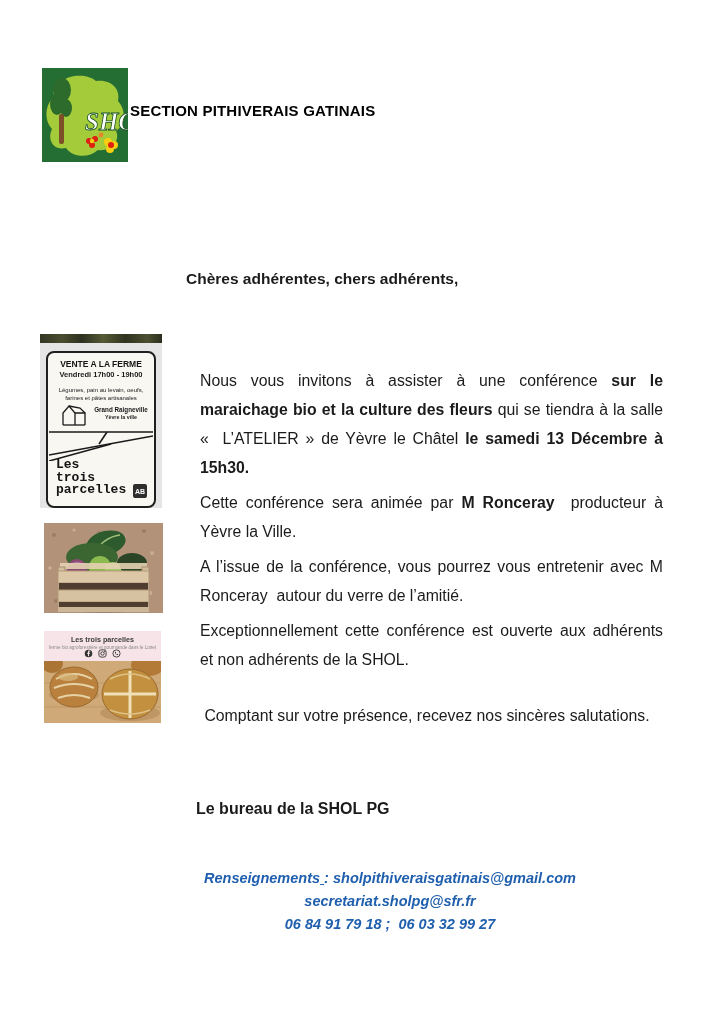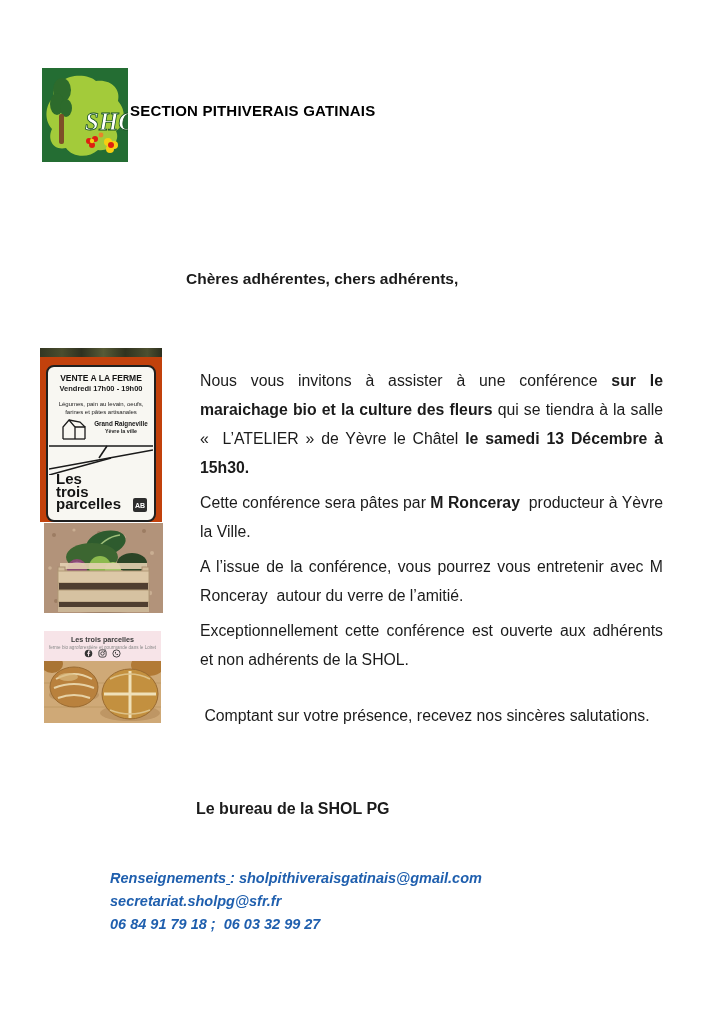--- a/index.html
+++ b/index.html
@@ -13,38 +13,38 @@
   .doc-title{margin:0;font-size:23px;font-weight:bold;color:#000;letter-spacing:-0.2px;line-height:28px;}
   .doc-subtitle{margin:26px 0 0 3px;font-size:15px;font-weight:bold;color:#000;letter-spacing:0.2px;}
   
   .greeting{position:absolute;left:186px;top:270px;font-size:15.5px;font-weight:bold;text-align:center;}
   .body-col{position:absolute;left:200px;top:366px;width:463px;font-size:15.8px;line-height:29px;text-align:justify;}
   .body-col p{margin:0 0 6px 0;}
   .body-col p.last{margin-top:27px;}
   .b{font-weight:bold;}
   .signature{position:absolute;left:196px;top:800px;font-size:16px;font-weight:bold;}
   
-  .footer{position:absolute;left:110px;top:867px;width:560px;
+  .footer{position:absolute;left:110px;top:867px;width:560px;text-align:center;
     font-size:14.5px;font-weight:bold;font-style:italic;line-height:23px;}
   .footer .us{text-decoration:underline;}
   
-  .fig-flyer{position:absolute;left:40px;top:348px;width:122px;height:174px;background:#c2410c;}
+  .fig-flyer{position:absolute;left:40px;top:334px;width:122px;height:174px;background:#e5e5e5;}
   .fig-flyer .photo-strip{position:absolute;left:0;top:0;width:122px;height:9px;
     background:linear-gradient(90deg,#343723 0%,#4a4d2e 18%,#2e3120 34%,#565a36 52%,#30331f 70%,#4c4f30 88%,#2c2f1e 100%);}
   .flyer-sheet{position:absolute;left:6px;top:17px;width:106px;height:153px;background:#f8f7f2;
     border:2px solid #1f1f1f;border-radius:8px;}
   .flyer-title{position:absolute;left:0;top:6px;width:100%;text-align:center;font-size:8.5px;font-weight:bold;color:#141414;}
   .flyer-hours{position:absolute;left:0;top:17px;width:100%;text-align:center;font-size:7.5px;font-weight:bold;color:#1a1a1a;}
   .flyer-products{position:absolute;left:0;top:33px;width:100%;text-align:center;font-size:6px;line-height:8px;color:#222;}
   .flyer-house{position:absolute;left:12px;top:50px;}
   .flyer-place{position:absolute;left:44px;top:53px;width:58px;text-align:center;}
   .flyer-place .p1{font-size:6.3px;font-weight:bold;color:#161616;}
   .flyer-place .p2{font-size:5.3px;font-weight:bold;color:#222;margin-top:1px;}
   .flyer-field{position:absolute;left:1px;top:76px;}
-  .flyer-brand{position:absolute;left:8px;top:106px;font-size:15px;line-height:12.5px;font-weight:bold;color:#141414;}
+  .flyer-brand{position:absolute;left:8px;top:106px;font-size:13px;line-height:12.5px;font-weight:bold;color:#141414;font-family:Liberation Mono, monospace;}
   .ab-badge{position:absolute;right:7px;bottom:8px;width:14px;height:14px;background:#2e2e2e;color:#fff;
     font-size:7px;font-weight:bold;display:flex;align-items:center;justify-content:center;border-radius:2px;}
   
   .fig-crate{position:absolute;left:44px;top:523px;width:119px;height:90px;}
   
   .fig-bread{position:absolute;left:44px;top:631px;width:107px;height:92px;background:#fff;}
   .bread-header{position:absolute;left:0;top:0;width:117px;height:30px;background:#f7e4e8;}
   .bread-title{margin-top:4px;text-align:center;font-size:7.2px;font-weight:bold;color:#3a3a3a;}
   .bread-tagline{text-align:center;font-size:4.6px;color:#8a8a8a;margin-top:1px;}
   .social-row{position:absolute;left:0;top:18px;width:117px;display:flex;justify-content:center;gap:5px;}
@@ -193,21 +193,21 @@
       <path d="M12,18 Q30,8 48,18 M10,27 Q30,19 50,27 M14,37 Q30,31 46,37" stroke="#e7d2a6" stroke-width="2" fill="none"></path>
       <ellipse cx="86" cy="33" rx="28" ry="25" fill="#c3903f" stroke="#9a6b31"></ellipse>
       <path d="M60,33 H112 M86,10 V57" stroke="#efe0b8" stroke-width="3" fill="none"></path>
       <path d="M66,18 Q86,8 106,18 M66,49 Q86,57 106,49" stroke="#ddc188" stroke-width="1.6" fill="none"></path>
       <ellipse cx="24" cy="16" rx="10" ry="4" fill="#d9b97f" opacity="0.7"></ellipse>
     </svg>
   </figure>
 
   <main class="body-col">
     <p><span>Nous vous invitons à assister à une conférence </span><span class="b">sur le maraichage bio et la culture des fleurs</span><span> qui se tiendra à la salle «&nbsp; L’ATELIER » de Yèvre le Châtel </span><span class="b">le samedi 13 Décembre à 15h30.</span></p>
-    <p><span>Cette conférence sera pâtes par </span><span class="b">M Ronceray</span><span>&nbsp; producteur à Yèvre la Ville.</span></p>
+    <p><span>Cette conférence sera animée par </span><span class="b">M Ronceray</span><span>&nbsp; producteur à Yèvre la Ville.</span></p>
     <p>A l’issue de la conférence, vous pourrez vous entretenir avec M Ronceray&nbsp; autour du verre de l’amitié.</p>
     <p>Exceptionnellement cette conférence est ouverte aux adhérents et non adhérents de la SHOL.</p>
     <p class="last">&nbsp;Comptant sur votre présence, recevez nos sincères salutations.</p>
   </main>
 
   <div class="signature">Le bureau de la SHOL PG</div>
 
   <footer class="footer" style="color:#1f5fae">
     <div><span>Renseignements</span><span class="us">&nbsp;</span><span>:&nbsp;</span><span>sholpithiveraisgatinais@gmail.com</span></div>
     <div><span>secretariat.sholpg@sfr.fr</span></div>

